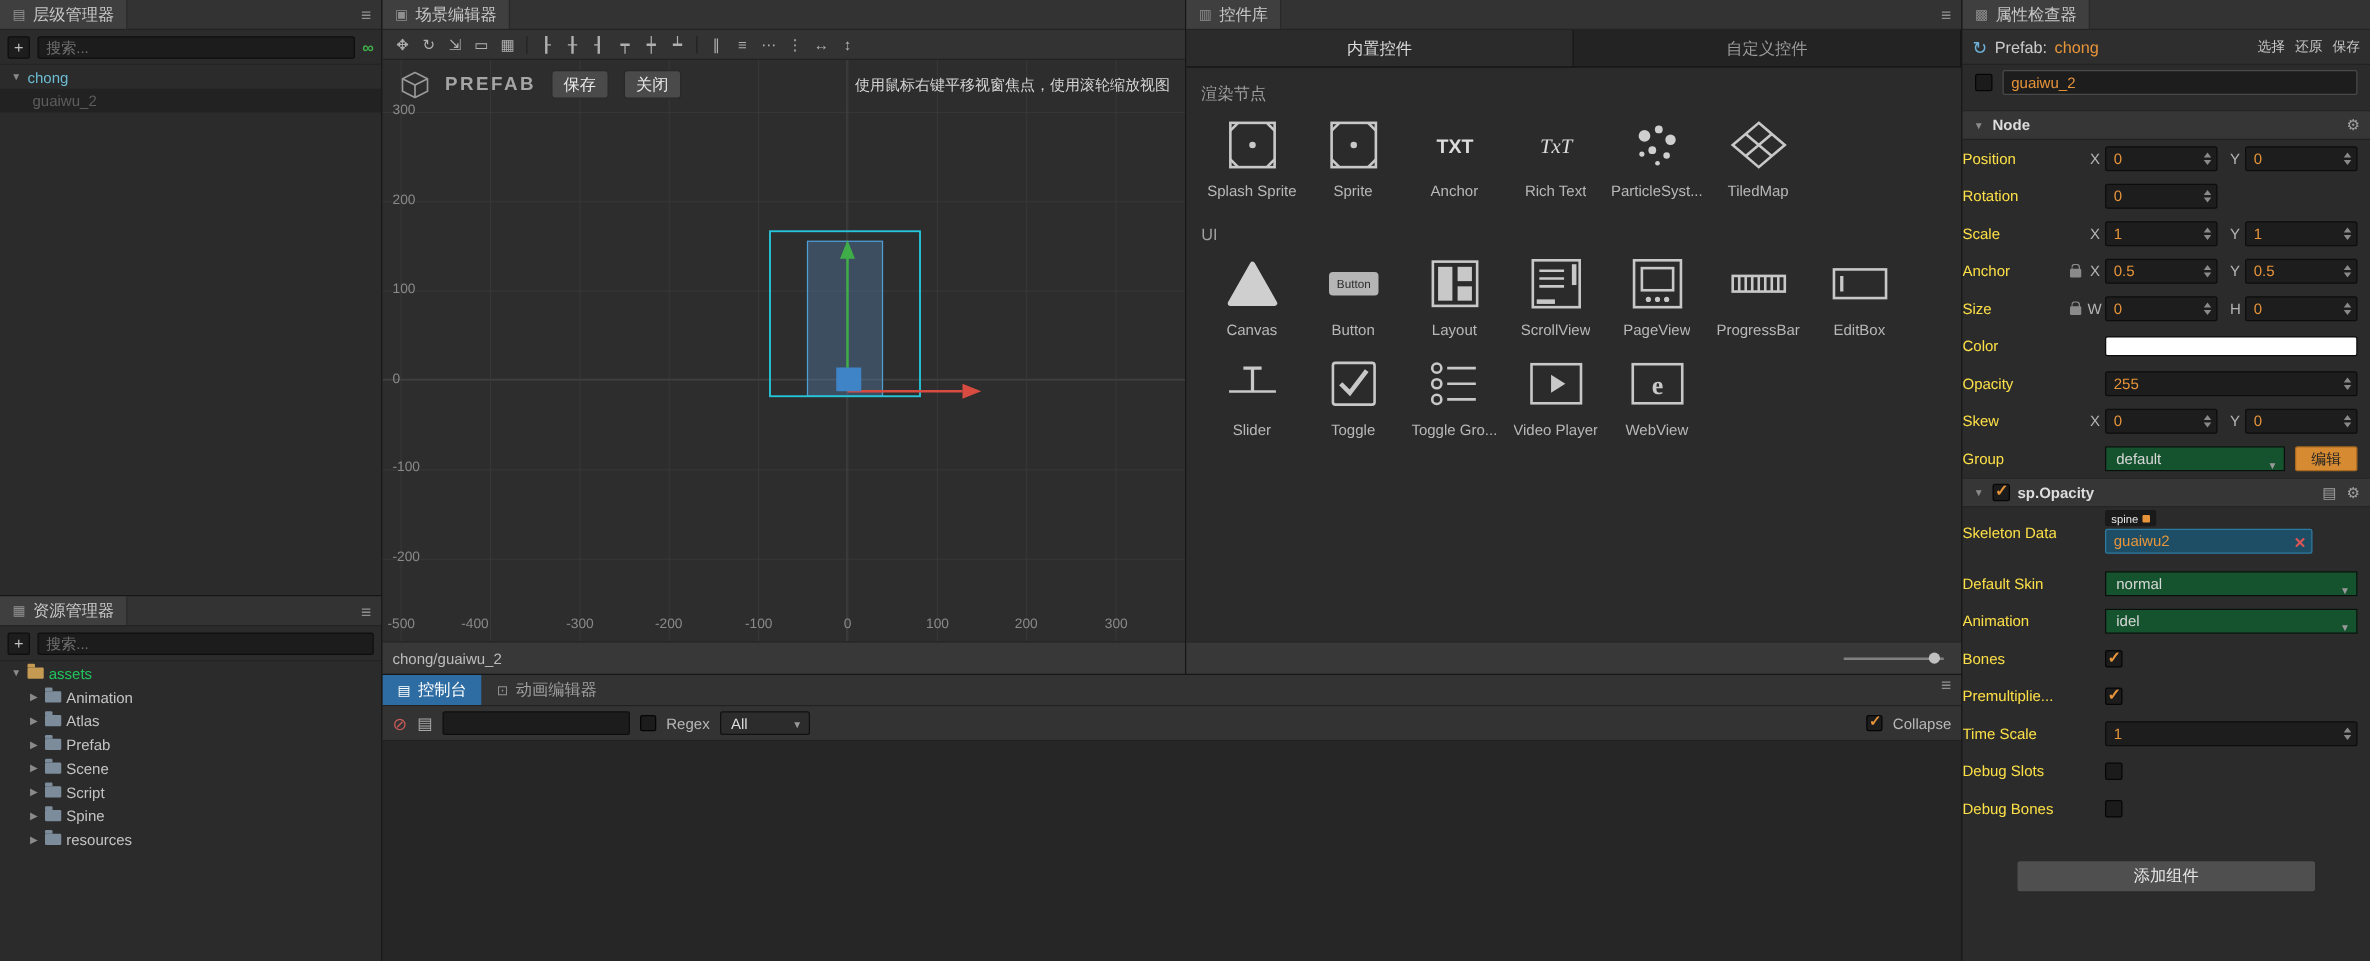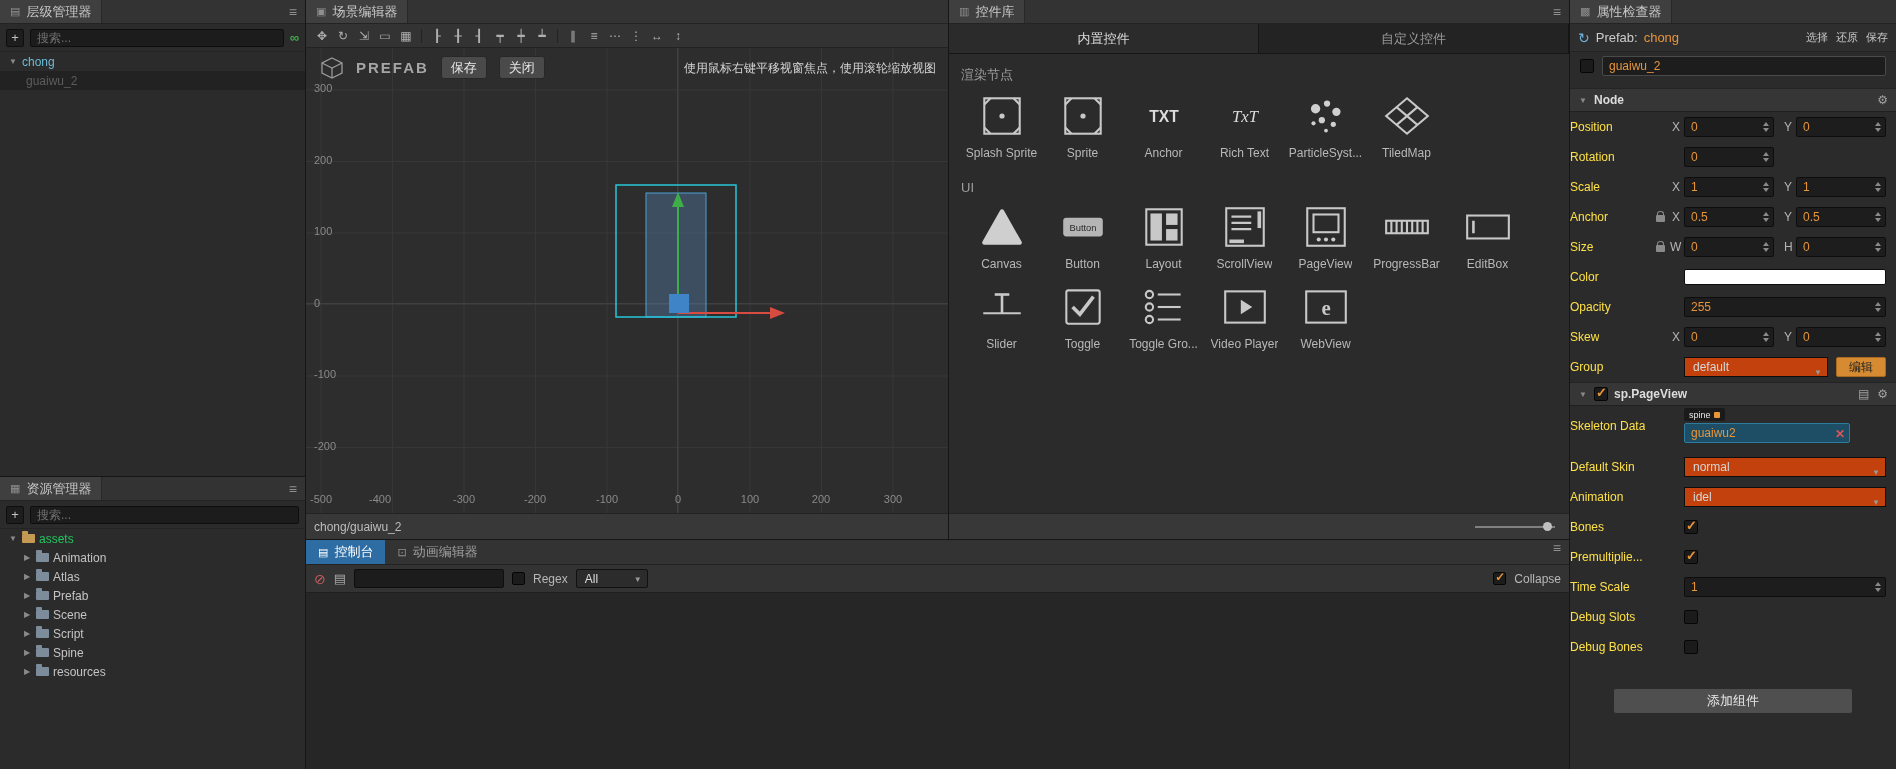--- a/index.html
+++ b/index.html
@@ -78,21 +78,21 @@
   .sect{height:24px;background:#363636;border-top:1px solid #242424;border-bottom:1px solid #202020;display:flex;align-items:center;gap:6px;padding:0 8px}
   .stitle{font-size:12px;font-weight:bold;color:#ddd}
   .sicons{margin-left:auto;display:flex;gap:8px;color:#a0a0a0;font-size:12px}
   .irow{position:relative;height:30px}
   .ilabel{position:absolute;left:0;top:0;line-height:30px;font-size:12px;color:#fde047;max-width:86px;white-space:nowrap;overflow:hidden}
   .ax{position:absolute;top:0;line-height:30px;font-size:12px;color:#b5b5b5}
   .nfield{position:absolute;top:5px;height:20px;background:#1d1d1d;border:1px solid #0d0d0d;border-radius:2px;color:#e8953a;font-size:12px;line-height:18px;padding:0 14px 0 6px;overflow:hidden}
   .nfield::before{content:"";position:absolute;right:4px;top:4px;border-left:3px solid transparent;border-right:3px solid transparent;border-bottom:4px solid #8a8a8a}
   .nfield::after{content:"";position:absolute;right:4px;bottom:4px;border-left:3px solid transparent;border-right:3px solid transparent;border-top:4px solid #8a8a8a}
   .f1{left:114px;width:90px}.f2{left:226px;width:90px}.fw{left:114px;width:202px}
-  .dd{position:absolute;top:5px;height:20px;background:#c2410c;border:1px solid #0d0d0d;border-radius:0;color:#d8d8d8;font-size:12px;line-height:18px;padding:0 18px 0 8px;overflow:hidden}
+  .dd{position:absolute;top:5px;height:20px;background:#14532d;border:1px solid #0d0d0d;border-radius:0;color:#d8d8d8;font-size:12px;line-height:18px;padding:0 18px 0 8px;overflow:hidden}
   .dd::after{content:"▼";position:absolute;right:5px;top:6px;font-size:8px;color:#999}
   .ddw{left:114px;width:202px}
   .cbx{position:absolute;left:114px;top:8px;width:14px;height:14px;background:#1b1b1b;border:1px solid #060606;border-radius:2px}
   .cbx.checked::after{content:"✓";position:absolute;left:1px;top:-3px;color:#e8953a;font-size:13px;font-weight:bold}
   .lock{position:absolute;left:86px;top:13px;width:9px;height:7px;background:#8a8a8a;border-radius:1px}
   .lock::before{content:"";position:absolute;left:1px;top:-4px;width:5px;height:4px;border:1.5px solid #8a8a8a;border-bottom:none;border-radius:3px 3px 0 0}
   .swatch{position:absolute;left:114px;top:7px;width:202px;height:16px;background:#fff;border:1px solid #0d0d0d;border-radius:2px}
   .skelrow{position:relative;height:46px}
   .badge{position:absolute;left:114px;top:2px;height:13px;background:#1a1a1a;border-radius:2px;color:#e8e8e8;font-size:9px;display:flex;align-items:center;gap:3px;padding:0 5px}
   .badge .bico{width:6px;height:6px;background:#e8953a;display:inline-block;border-radius:1px}
@@ -587,21 +587,21 @@
   </div>
   <div class="irow">
     <span class="ilabel">Group</span>
     <div class="dd" style="left:114px;width:144px"><span>default</span></div>
     <div class="editbtn">编辑</div>
   </div>
 
   <div class="sect">
     <span class="arrow">▼</span>
     <span class="cb0 checked"></span>
-    <span class="stitle">sp.PageView</span>
+    <span class="stitle">sp.Opacity</span>
     <span class="sicons">
       <span>▤</span>
       <span>⚙</span>
     </span>
   </div>
 
   <div class="skelrow">
     <span class="ilabel" style="line-height:40px">Skeleton Data</span>
     <span class="badge">
         <span>spine</span>

